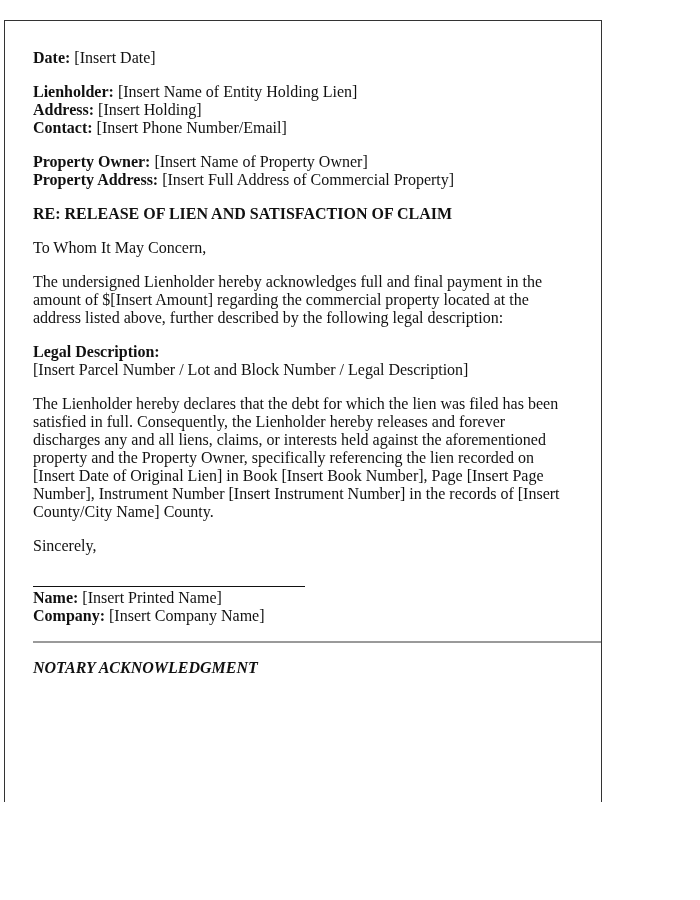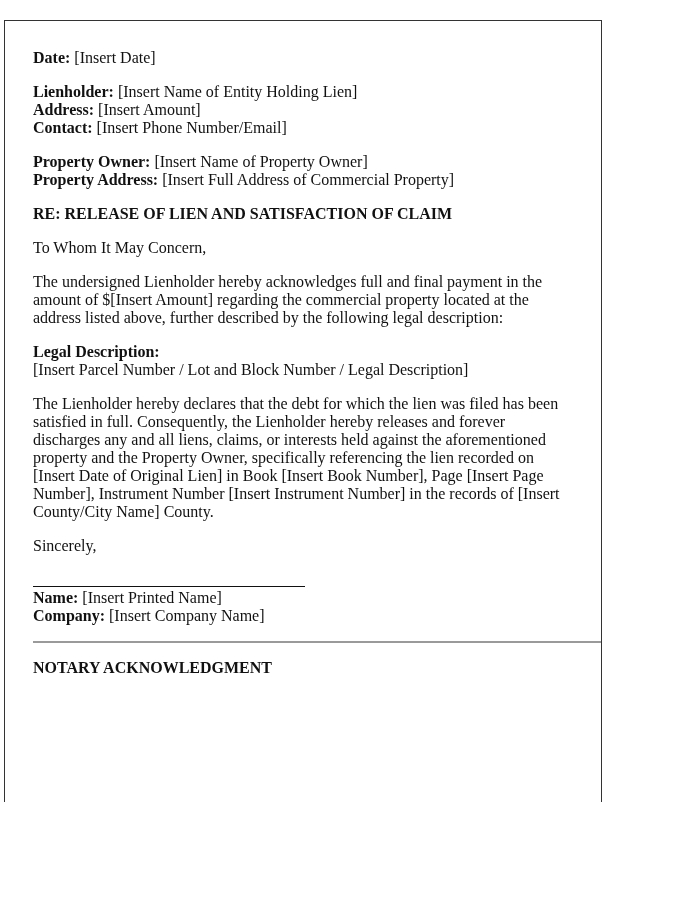--- a/index.html
+++ b/index.html
@@ -56,41 +56,42 @@
     .divider {
       border: none;
       border-top: 2px solid #9a9a9a;
       margin: 16px 0;
       height: 0;
       width: 583px;
     }
     .section-heading {
       font-weight: bold;
       margin: 16px 0;
+      font-style: italic;
     }
   </style>
 </head>
 <body>
 
 <div class="page-frame">
   <div class="letter">
 
     <p>
       <b>Date:</b>
       <span>[Insert Date]</span>
     </p>
 
     <p>
       <span class="block-line">
         <b>Lienholder:</b>
         <span>[Insert Name of Entity Holding Lien]</span>
       </span>
       <span class="block-line">
         <b>Address:</b>
-        <span>[Insert Amount]</span>
+        <span>[Insert Holding]</span>
       </span>
       <span class="block-line">
         <b>Contact:</b>
         <span>[Insert Phone Number/Email]</span>
       </span>
     </p>
 
     <p>
       <span class="block-line">
         <b>Property Owner:</b>

